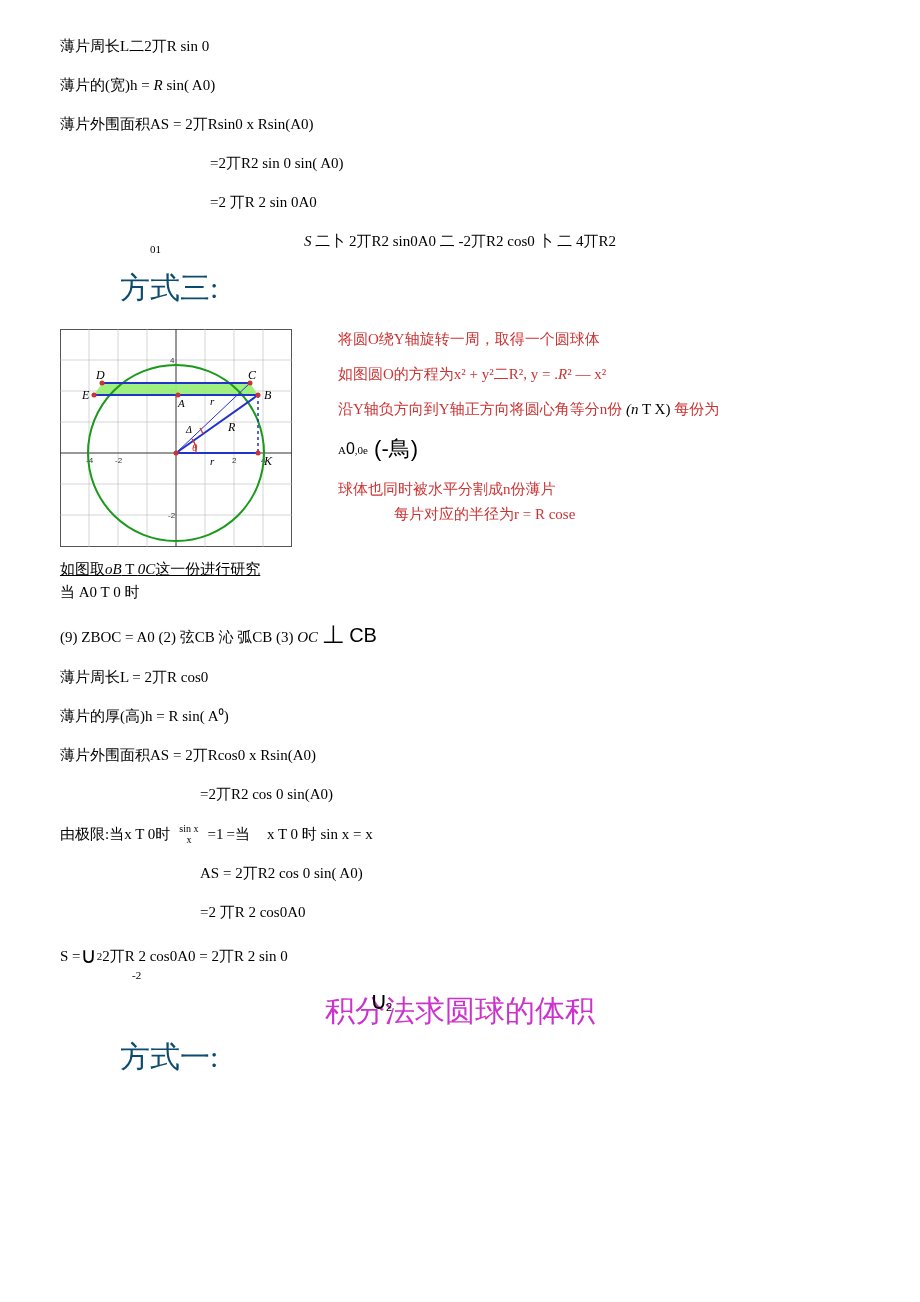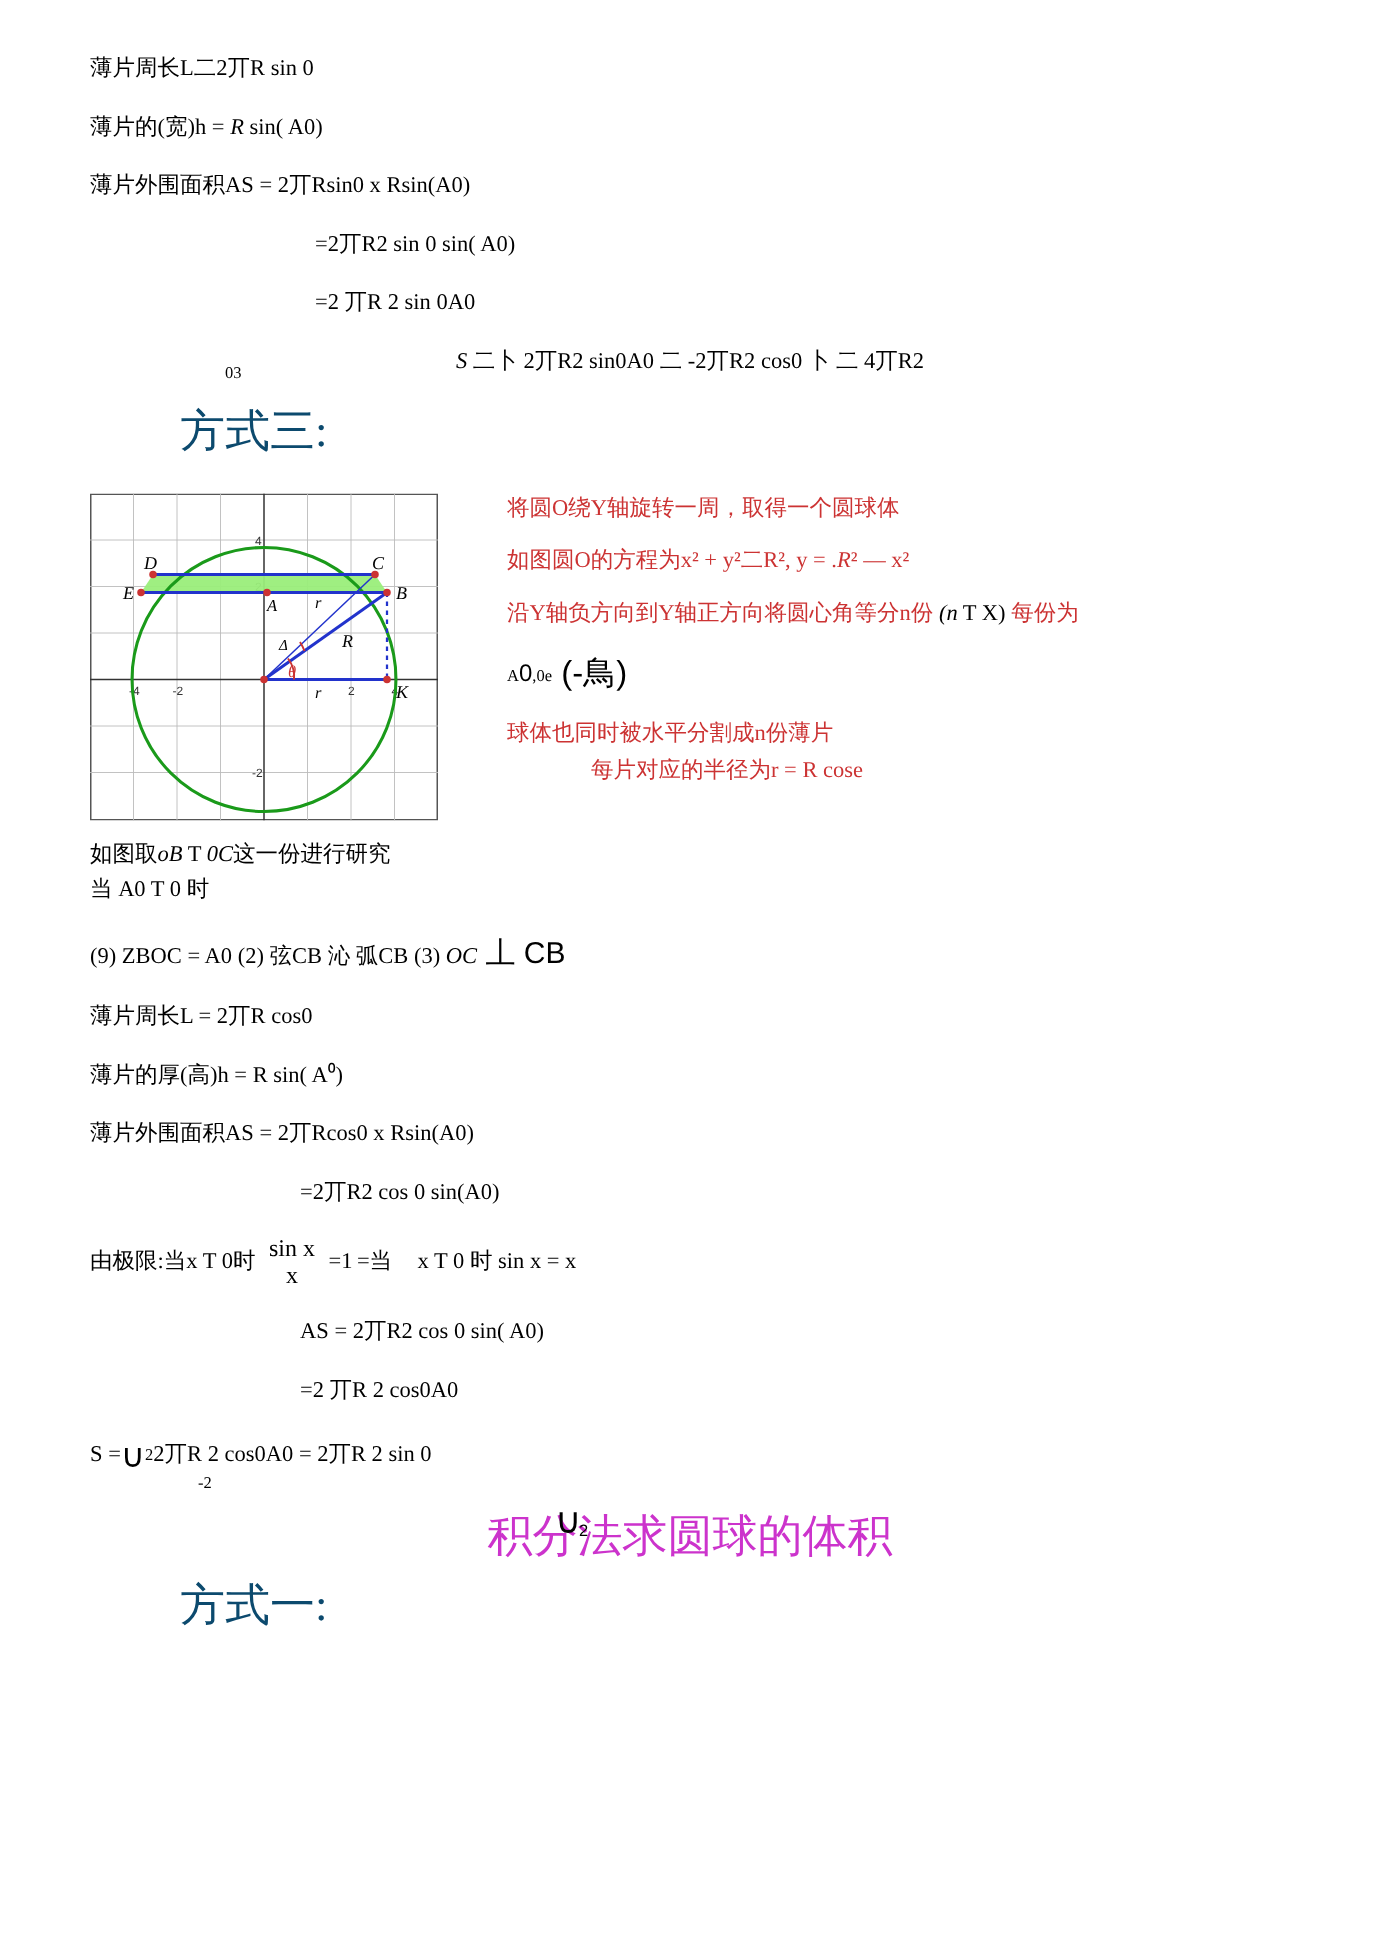--- a/index.html
+++ b/index.html
@@ -79,21 +79,21 @@
   .limit-line {
     display: flex;
     align-items: center;
     gap: 3px;
     margin-bottom: 18px;
   }
   .lim-stack {
     display: inline-flex;
     flex-direction: column;
     align-items: center;
-    font-size: 16px;
+    font-size: 10px;
     line-height: 1.1;
     margin: 0 6px;
   }
   
   .s-line {
     display: flex;
     align-items: center;
   }
   .neg2 {
     font-size: 11px;
@@ -121,21 +121,21 @@
   <span>=2丌R2 sin 0 sin( A0)</span>
 </div>
 
 <div class="line indent1">
   <span>=2 丌R 2 sin 0A0</span>
 </div>
 
 <div class="line" style="margin-bottom:4px;text-align:center;">
   <span class="italic">S</span><span> 二卜 2丌R2 sin0A0 二 -2丌R2 cos0 卜 二 4丌R2</span>
 </div>
-<span class="sub00">03</span>
+<span class="sub00">01</span>
 
 <div class="heading-blue">
   <span>方式三:</span>
 </div>
 
 <div class="figure-block">
   <div class="figure-svg">
     <svg width="232" height="218" viewBox="0 0 232 218">
 
       <rect x="0.5" y="0.5" width="231" height="217" fill="none" stroke="#555" stroke-width="1"></rect>
@@ -229,21 +229,21 @@
     </div>
     <div class="line red" style="margin-bottom:4px;">
       <span>球体也同时被水平分割成n份薄片</span>
     </div>
     <div class="line red side-indent" style="margin-bottom:2px;">
       <span>每片对应的半径为r = R cose</span>
     </div>
   </div>
 </div>
 
-<div class="line" style="margin-bottom:2px;">
+<div class="line" style="margin-bottom:2px;text-decoration:underline;">
   <span>如图取</span><span class="italic">oB</span><span> T </span><span class="italic">0C</span><span>这一份进行研究</span>
 </div>
 <div class="line">
   <span>当  A0 T 0 时</span>
 </div>
 
 <div class="line">
   <span>(9) ZBOC = A0       (2) 弦CB 沁 弧CB (3) </span><span class="italic">OC</span><span class="perp">  丄  CB</span>
 </div>
 

